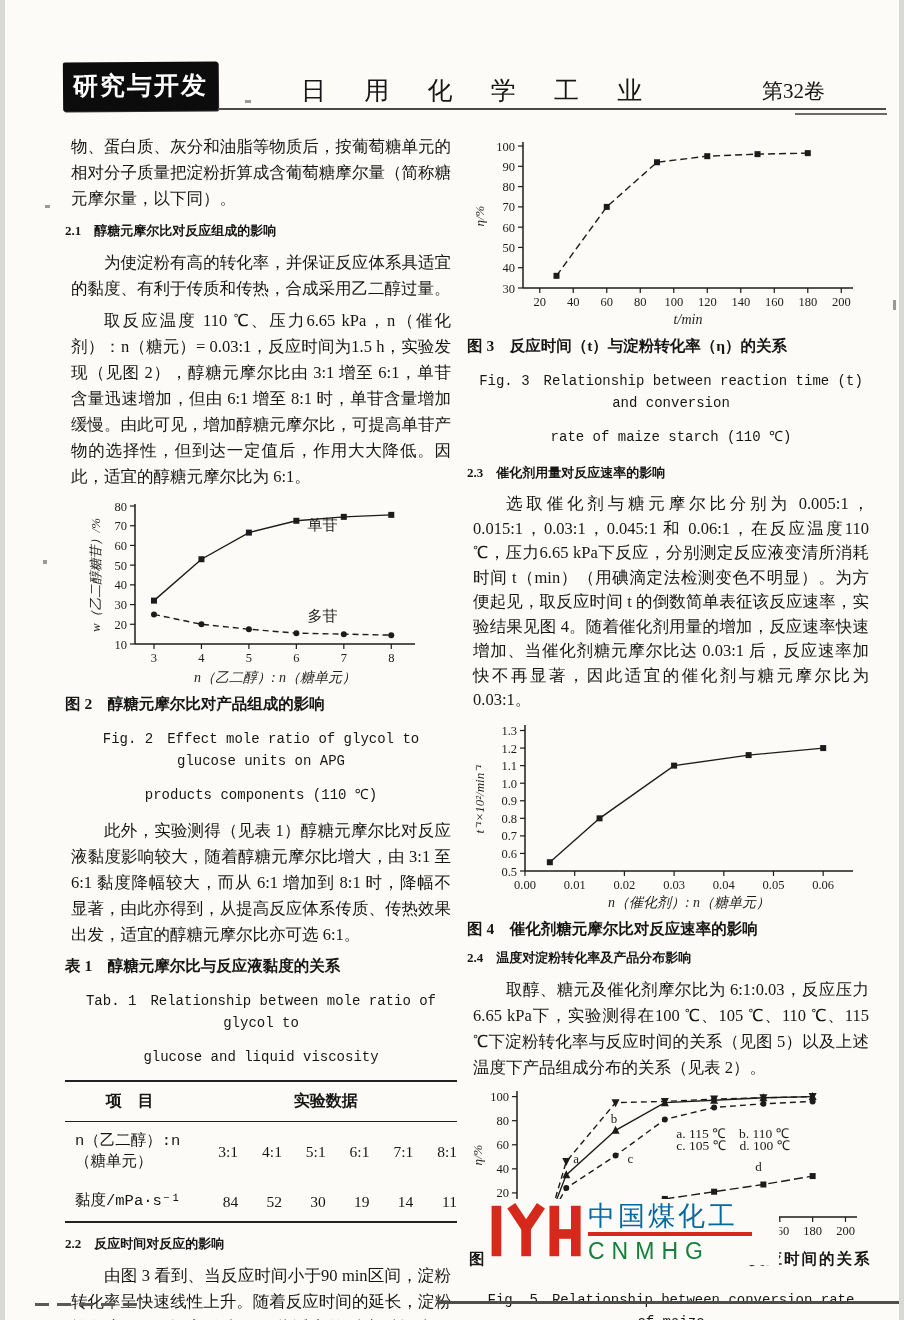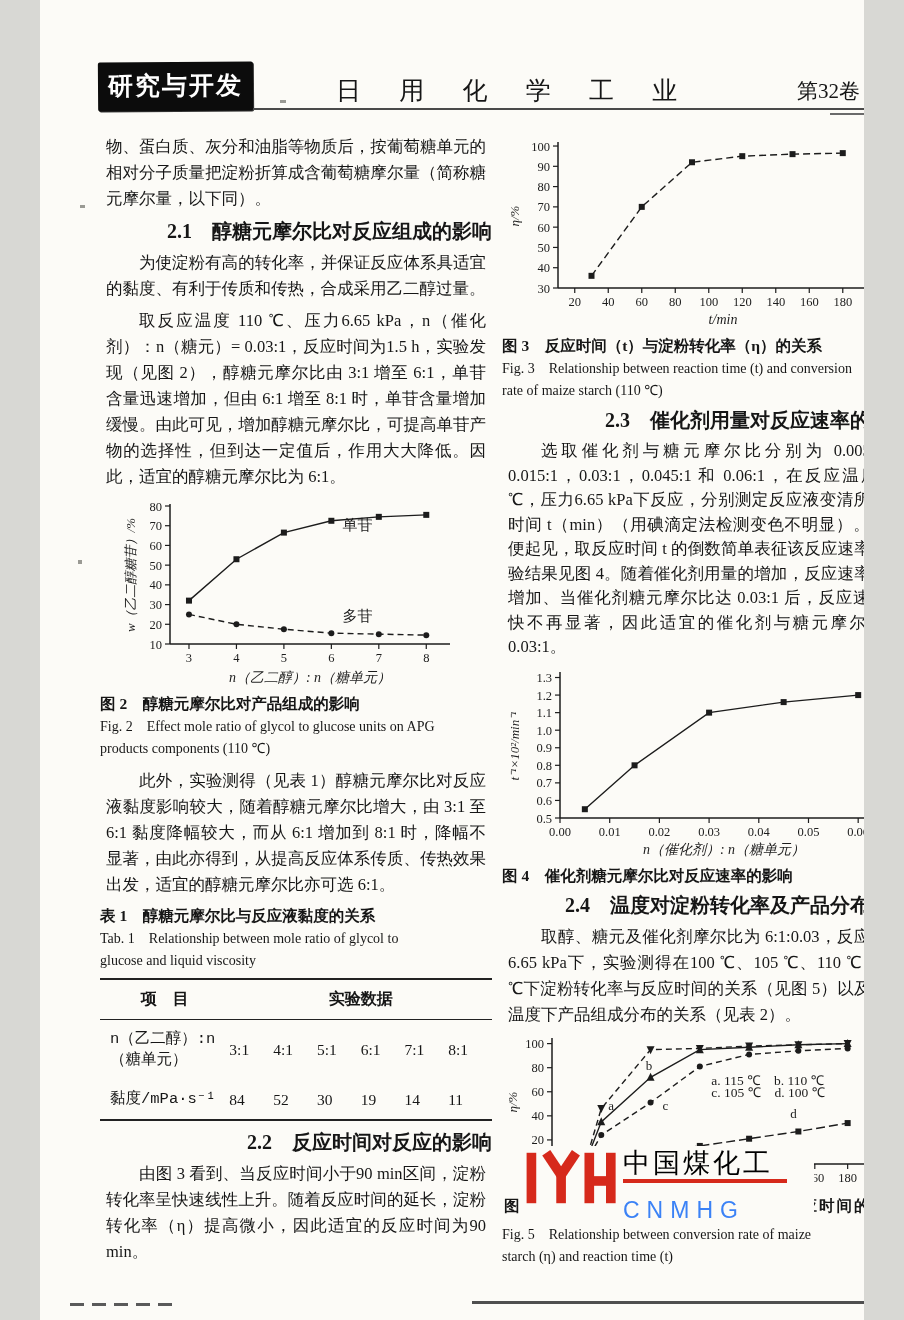--- a/index.html
+++ b/index.html
@@ -1,58 +1,58 @@
 <!DOCTYPE html>
 <html><head>
 <meta charset="utf-8">
 <style>
   html,body{margin:0;padding:0;background:#d8d8d4;}
-  .page{position:relative;width:824px;height:1320px;margin:0 auto;background:#fcfbf7;
+  .page{position:relative;width:894px;height:1320px;margin:0 auto;background:#fcfbf7;
         font-family:"Liberation Serif",serif;color:#161616;overflow:hidden;}
   
   .hdr-badge{position:absolute;left:58px;top:62px;background:#0c0c0c;color:#fff;
              font-family:"Liberation Sans",sans-serif;font-weight:bold;font-size:25px;
              padding:7px 10px 9px;letter-spacing:2px;transform:rotate(-.4deg);
              border-radius:2px;box-shadow:1px 1px 0 #333;}
   .hdr-title{position:absolute;left:296px;top:74px;width:330px;text-align:center;
              font-size:25px;letter-spacing:16px;white-space:nowrap;}
   .hdr-vol{position:absolute;left:757px;top:77px;font-size:21px;}
   .hdr-rule{position:absolute;left:213px;top:108px;width:668px;height:2px;background:#4a4a4a;}
   .hdr-rule2{position:absolute;left:790px;top:113px;width:92px;height:2px;background:#6a6a6a;}
   
   .col-left{position:absolute;left:60px;top:128px;width:392px;}
   .col-right{position:absolute;left:462px;top:134px;width:408px;}
   p.para{margin:6px;font-size:16.5px;line-height:26px;text-align:justify;text-indent:2em;}
   p.noindent{text-indent:0;}
-  .sec-h{margin:3px 0 2px;font-size:20px;font-weight:bold;line-height:26px;text-align:right;}
+  .sec-h{margin:3px 0 2px;font-size:13px;font-weight:bold;line-height:26px;}
   .cap-zh{font-size:15.5px;font-weight:bold;text-align:left;margin:2px 0 0;line-height:24px;}
-  .cap-en{font-size:14px;text-align:left;margin:0;line-height:22px;}
+  .cap-en{font-size:14px;text-align:center;margin:12px;line-height:22px;font-family:Liberation Mono, monospace;}
   .figwrap{margin:4px 0 0 0;text-align:center;}
   svg{font-family:"Liberation Serif",serif;}
   
   .tbl{width:100%;border-collapse:collapse;margin-top:6px;font-size:15.5px;
        border-top:2.5px solid #222;border-bottom:2.5px solid #222;}
   .tbl th{font-weight:bold;padding:9px 0;border-bottom:1.5px solid #222;font-size:16px;}
-  .tbl td{text-align:left;padding:9px 0;}
+  .tbl td{text-align:right;padding:9px 0;}
   .tbl td.lbl{text-align:left;padding-left:10px;width:33%;font-size:15.5px;line-height:21px;font-family:Liberation Mono, monospace;}
   .foot-rule{position:absolute;left:432px;top:1301px;width:472px;height:3px;background:#4f4f4f;}
   .foot-dash{position:absolute;left:30px;top:1303px;width:110px;height:3px;
              background:repeating-linear-gradient(90deg,#5a5a5a 0 14px,transparent 14px 22px);}
   .speck{position:absolute;background:#9a9a94;}
   
   .fig5-block{position:relative;margin-top:2px;}
   .cap5-line{position:relative;height:30px;margin-top:4px;}
   .cap5-pre{position:absolute;left:2px;top:2px;font-size:15.5px;font-weight:bold;}
   .cap5-post{position:absolute;left:282px;top:2px;font-size:15.5px;font-weight:bold;letter-spacing:2px;}
   .watermark{position:absolute;left:22px;top:112px;width:288px;background:#fcfbf7;
              display:flex;align-items:flex-start;gap:7px;padding:2px 2px 0 0;}
   .wm-text{display:flex;flex-direction:column;font-family:"Liberation Sans",sans-serif;}
-  .wm-zh{font-size:27px;color:#000000;letter-spacing:3px;line-height:1.12;white-space:nowrap;}
+  .wm-zh{font-size:27px;color:#0369a1;letter-spacing:3px;line-height:1.12;white-space:nowrap;}
   .wm-bar{height:4px;background:#d6291b;width:164px;margin-top:1px;}
-  .wm-en{font-size:23px;color:#3b82f6;letter-spacing:7px;margin-top:14px;white-space:nowrap;}
+  .wm-en{font-size:23px;color:#15803d;letter-spacing:7px;margin-top:2px;white-space:nowrap;}
 </style>
 </head>
 <body>
 
 <div class="page">
 
   <div class="hdr-badge">研究与开发</div>
   <div class="hdr-title">日 用 化 学 工 业</div>
   <div class="hdr-vol">第32卷</div>
   <div class="hdr-rule"></div>

